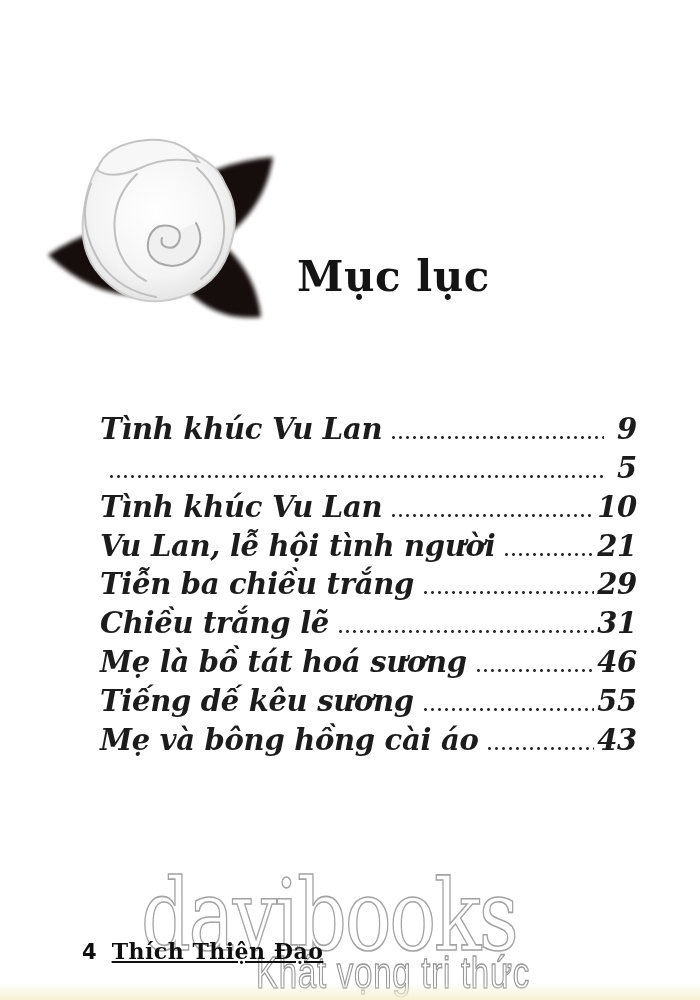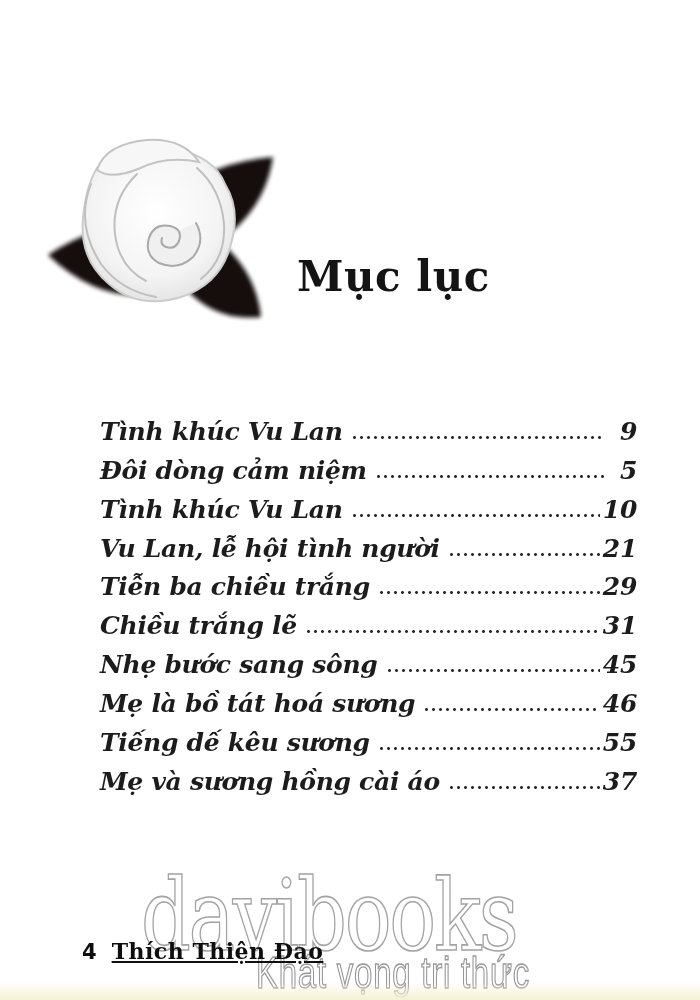--- a/index.html
+++ b/index.html
@@ -15,21 +15,21 @@
   .page-title {
     position:absolute; left:297px; top:252px; margin:0;
     font-family:"DejaVu Serif", serif; font-weight:bold;
     font-size:42px; letter-spacing:0.5px; color:#141414;text-align:right;
   }
 
   
   .toc { position:absolute; left:100px; top:407px; width:537px; }
   .toc-row {
     display:flex; align-items:flex-end; height:38.9px;
-    font-style:italic; font-weight:bold; font-size:25px;
+    font-style:italic; font-weight:bold; font-size:29px;
     letter-spacing:-0.3px; color:#1c1c1c; white-space:nowrap;
   }
   .toc-title { flex:0 0 auto; }
   .toc-dots {
     flex:1 1 auto; height:3px; margin:0 3px 7px 8px;
     background-image:radial-gradient(circle, #2a2a2a 1.25px, rgba(0,0,0,0) 1.6px);
     background-size:7px 3px; background-repeat:repeat-x; background-position:left center;
   }
   .toc-page { flex:0 0 auto; text-align:right; min-width:30px; }
 
@@ -101,21 +101,20 @@
 
   <h1 class="page-title">Mục lục</h1>
 
   <div class="toc">
     <div class="toc-row">
       <span class="toc-title">Tình khúc Vu Lan</span>
       <span class="toc-dots"></span>
       <span class="toc-page">9</span>
     </div>
     <div class="toc-row">
-      <span class="toc-title">Đôi dòng cảm niệm</span>
       <span class="toc-dots"></span>
       <span class="toc-page">5</span>
     </div>
     <div class="toc-row">
       <span class="toc-title">Tình khúc Vu Lan</span>
       <span class="toc-dots"></span>
       <span class="toc-page">10</span>
     </div>
     <div class="toc-row">
       <span class="toc-title">Vu Lan, lễ hội tình người</span>
@@ -126,38 +125,33 @@
       <span class="toc-title">Tiễn ba chiều trắng</span>
       <span class="toc-dots"></span>
       <span class="toc-page">29</span>
     </div>
     <div class="toc-row">
       <span class="toc-title">Chiều trắng lẽ</span>
       <span class="toc-dots"></span>
       <span class="toc-page">31</span>
     </div>
     <div class="toc-row">
-      <span class="toc-title">Nhẹ bước sang sông</span>
-      <span class="toc-dots"></span>
-      <span class="toc-page">45</span>
-    </div>
-    <div class="toc-row">
       <span class="toc-title">Mẹ là bồ tát hoá sương</span>
       <span class="toc-dots"></span>
       <span class="toc-page">46</span>
     </div>
     <div class="toc-row">
       <span class="toc-title">Tiếng dế kêu sương</span>
       <span class="toc-dots"></span>
       <span class="toc-page">55</span>
     </div>
     <div class="toc-row">
-      <span class="toc-title">Mẹ và sương hồng cài áo</span>
+      <span class="toc-title">Mẹ và bông hồng cài áo</span>
       <span class="toc-dots"></span>
-      <span class="toc-page">37</span>
+      <span class="toc-page">43</span>
     </div>
   </div>
 
   <div class="wm-main">davibooks</div>
   <div class="wm-sub">Khát vọng tri thức</div>
 
   <div class="footer">
     <span class="footer-page-num">4</span>
     <span class="footer-author">Thích Thiện Đạo</span>
   </div>

